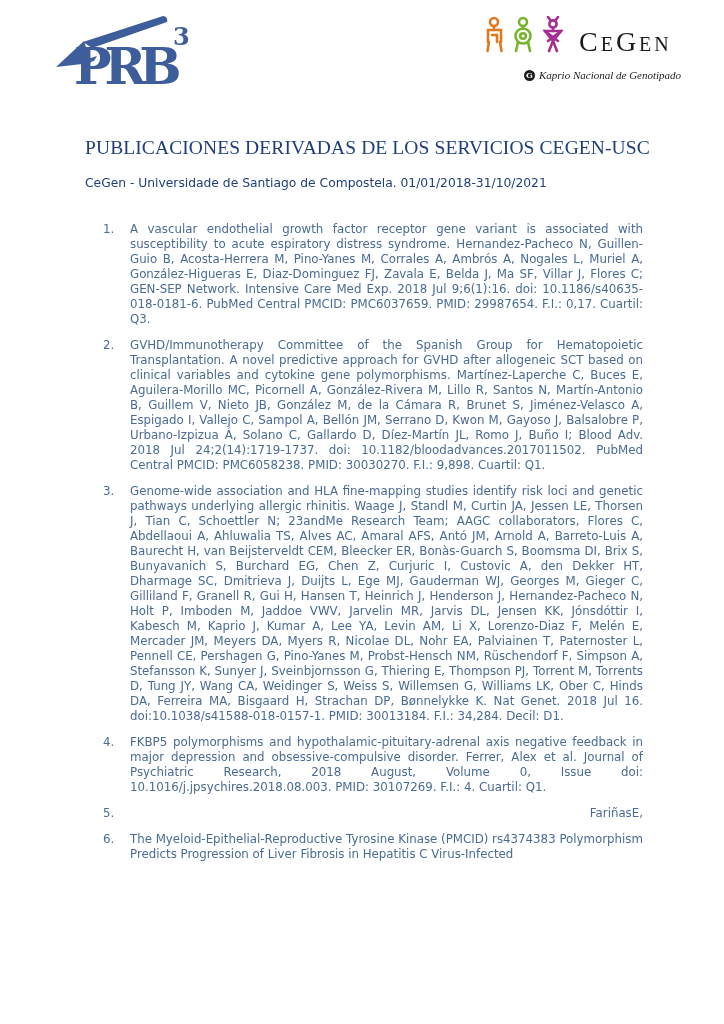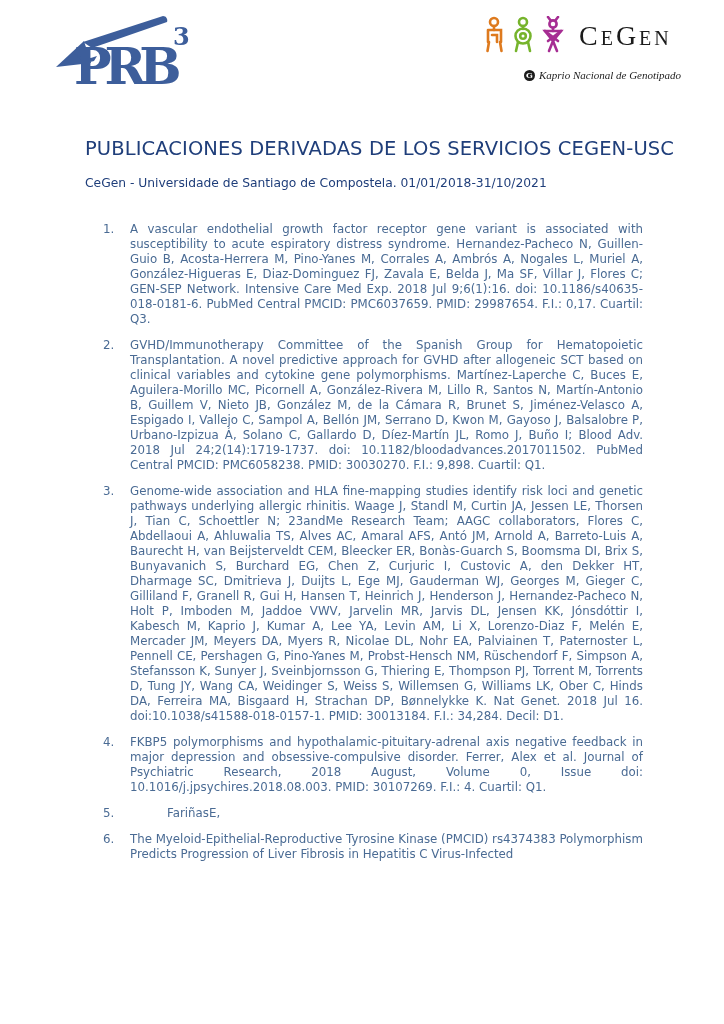--- a/index.html
+++ b/index.html
@@ -7,21 +7,21 @@
     width:724px; height:1024px;
     background:#ffffff;
     position:relative;
     overflow:hidden;
     font-family:"DejaVu Sans", sans-serif;
   }
 
   
   .prb-logo { position:absolute; left:42px; top:12px; width:175px; height:80px; }
   .cegen-logo { position:absolute; left:484px; top:16px; width:216px; }
-  .cegen-top { display:flex; align-items:center; }
+  .cegen-top { display:flex; align-items:flex-end; }
   .cegen-name {
     font-family:"Liberation Serif", serif;
     font-variant:small-caps;
     font-size:28px; letter-spacing:3px;
     color:#1b1b1b; margin-left:9px; line-height:1;
   }
   .cegen-tagline {
     margin-top:13px; margin-left:40px;
     display:flex; align-items:center; gap:4px;
     font-family:"Liberation Serif", serif;
@@ -35,38 +35,39 @@
     font-style:normal; font-weight:bold; font-size:8px;
     display:inline-flex; align-items:center; justify-content:center;
     flex:none; line-height:1;
   }
 
   
   .page-title {
     position:absolute; left:85px; top:137px; width:580px;
     font-size:19.5px; color:#1f3e7a; letter-spacing:0.1px;
     white-space:nowrap;
+    font-family:Liberation Serif, serif;
   }
   .page-subtitle {
     position:absolute; left:85px; top:176px; width:580px;
     font-size:12.3px; font-weight:normal; color:#1f3e7a;
     white-space:nowrap;
   }
 
   
   .pub-list {
     position:absolute; left:103px; top:222px; width:540px;
     color:#4a6b94;
     font-size:11.8px; line-height:15px;
   }
   .pub-item { display:flex; margin-bottom:11px; }
   .pub-number { flex:none; width:27px; }
   .pub-text { flex:1; text-align:justify; }
   .justify-full { display:block; text-align:justify; text-align-last:justify; }
-  .stretch-line { display:flex; justify-content:flex-start;margin-left:37px; }
+  .stretch-line { display:flex; justify-content:flex-end; }
   .block-justify { display:block; text-align:justify; }
 </style>
 </head>
 <body>
 
 <div class="prb-logo">
   <svg viewBox="0 0 175 80" width="175" height="80">
 
     <g fill="#3d5e9b">
       <path d="M121 4 c3 0 5 3 4 6 L50 36 l-9 -6 Z"></path>

